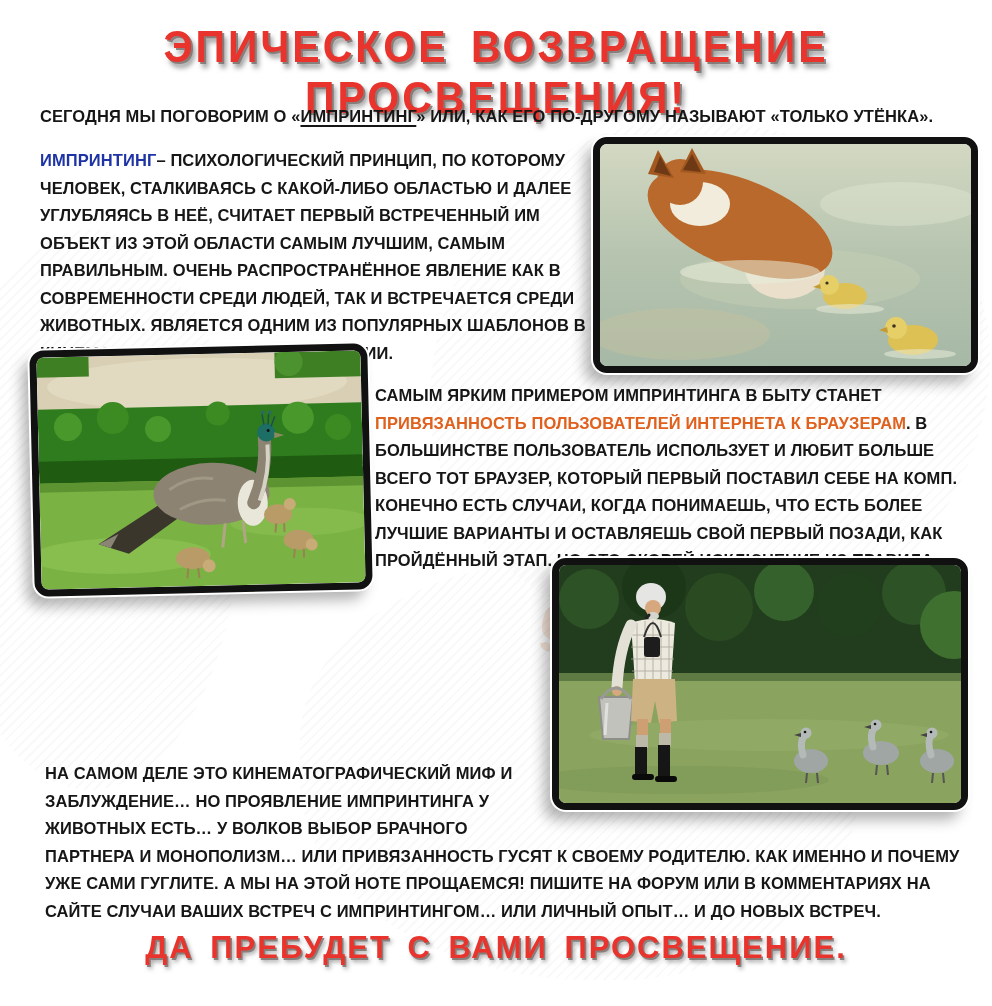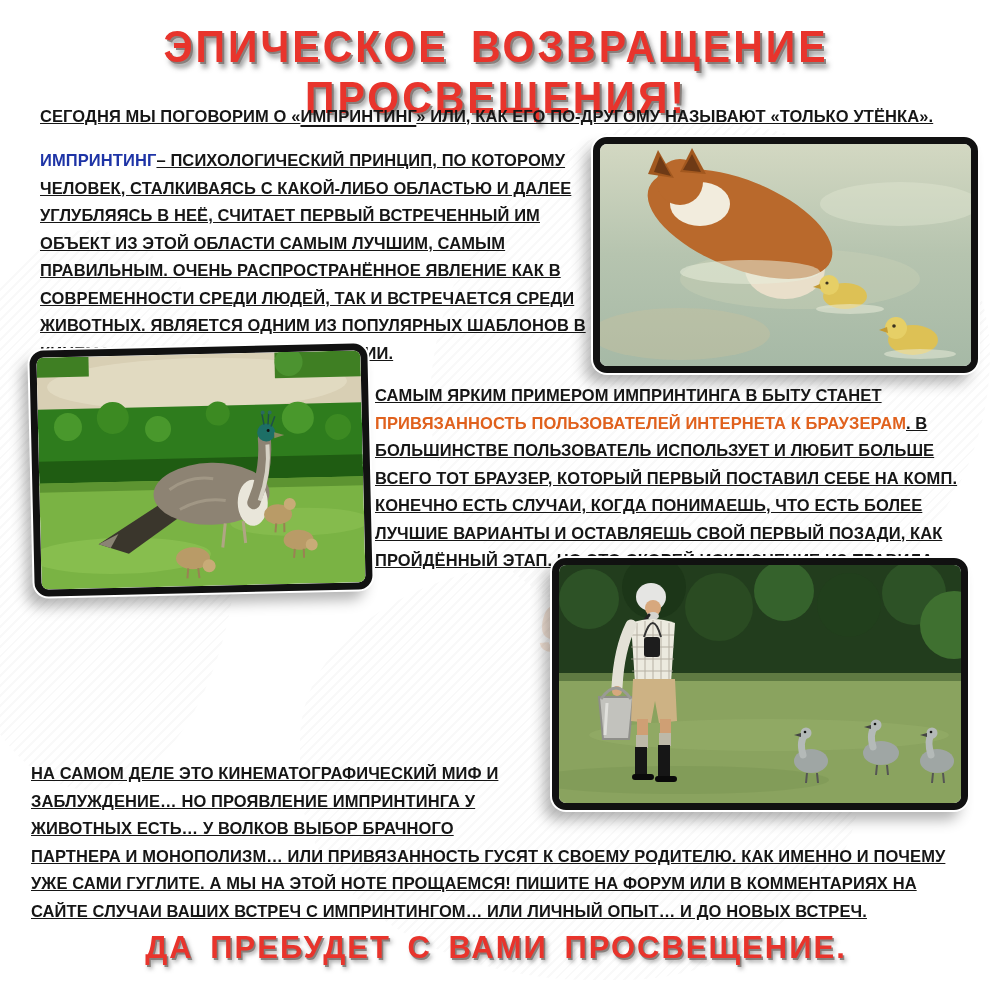--- a/index.html
+++ b/index.html
@@ -35,23 +35,23 @@
   }
   
   .para{
     position:absolute;font-weight:bold;font-size:16.5px;line-height:27.5px;
     color:var(--body-black);letter-spacing:.1px;
   }
   .intro{left:40px;top:103px;width:922px;}
   .p-definition{left:40px;top:147px;width:562px;}
   .p-browsers{left:375px;top:382px;width:596px;}
   .p-nature{left:45px;top:611px;width:516px;}
-  .p-myth{left:31px;top:760px;width:920px;}
+  .p-myth{left:45px;top:760px;width:920px;}
   .p-myth .wrap-spacer{float:right;width:418px;height:64px;}
-  .seg-plain{color:var(--body-black);text-decoration:underline;}
+  .seg-plain{color:var(--body-black);}
   .seg-blue{color:var(--term-blue);}
   .seg-orange{color:var(--highlight-orange);text-align:center;}
   .seg-green{color:var(--highlight-green);}
   .seg-underline{text-decoration:underline;text-decoration-thickness:2px;text-underline-offset:3px;}
   
   .photo{
     position:absolute;border:7px solid #111;border-radius:14px;overflow:hidden;background:#fff;
     box-shadow:0 0 0 2px #fff, -8px 10px 14px rgba(0,0,0,.30);
   }
   .photo svg{display:block;}

